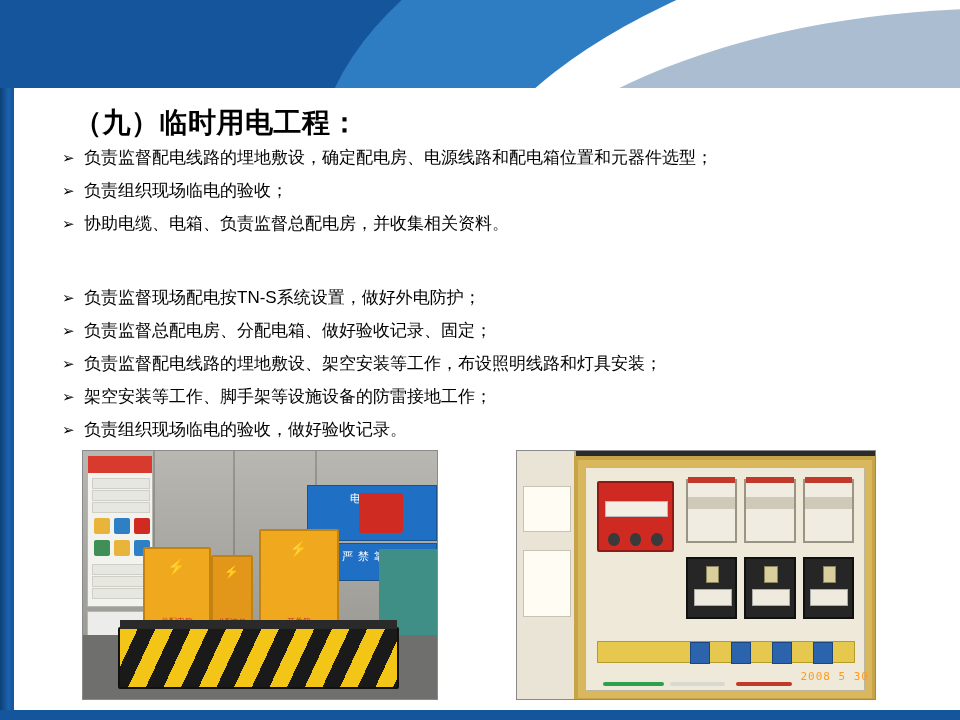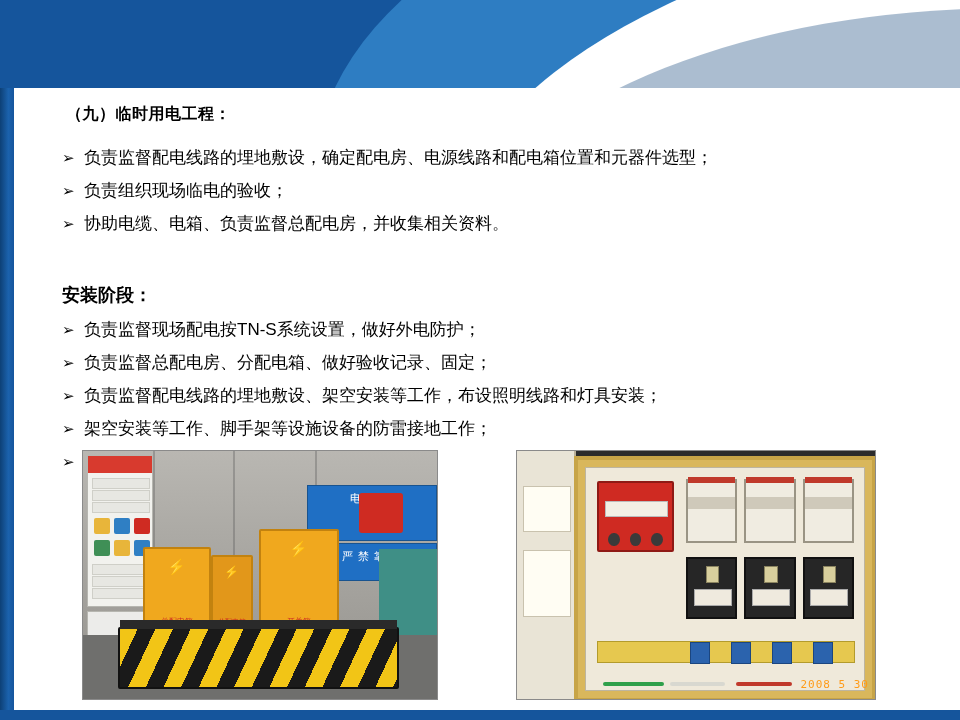--- a/index.html
+++ b/index.html
@@ -108,23 +108,23 @@
   
   .content {
     position: absolute;
     left: 14px;
     top: 88px;
     width: 946px;
     height: 632px;
   }
   .title {
     position: absolute;
-    left: 52px;
+    left: 60px;
     top: 16px;
-    font-size: 16px;
+    font-size: 28px;
     font-weight: bold;
     color: #000000;
     letter-spacing: 0.5px;
   }
   .section {
     position: absolute;
     left: 48px;
     width: 880px;
   }
   .section-head {
@@ -317,21 +317,21 @@
     background: #e6c84f; border: 1px solid #b39b2c;
   }
   .pr-bus-blk {
     position: absolute; top: 0; width: 7%; height: 100%;
     background: #2b63ad; border: 1px solid #1b4680;
   }
   .pr-wire {
     position: absolute; bottom: 2%; height: 4px; border-radius: 2px;
   }
   .pr-date {
-    position: absolute; right: 6px; bottom: 8px;
+    position: absolute; right: 6px; bottom: 16px;
     color: #ff9b18; font-size: 11px; letter-spacing: 1px;
     font-family: "DejaVu Sans Mono", monospace;
   }
 
   
   .bottom-bar {
     position: absolute; left: 0; bottom: 0; width: 960px; height: 10px;
     background: #15559c;
   }
 </style>
@@ -365,21 +365,20 @@
           <span class="bullet-text">负责组织现场临电的验收；</span>
         </li>
         <li class="bullet-item">
           <span class="bullet-glyph">➢</span>
           <span class="bullet-text">协助电缆、电箱、负责监督总配电房，并收集相关资料。</span>
         </li>
       </ul>
     </div>
 
     <div class="section sec-inst">
-      <div class="section-head">安装阶段：</div>
       <ul class="bullet-list">
         <li class="bullet-item">
           <span class="bullet-glyph">➢</span>
           <span class="bullet-text">负责监督现场配电按TN-S系统设置，做好外电防护；</span>
         </li>
         <li class="bullet-item">
           <span class="bullet-glyph">➢</span>
           <span class="bullet-text">负责监督总配电房、分配电箱、做好验收记录、固定；</span>
         </li>
         <li class="bullet-item">

